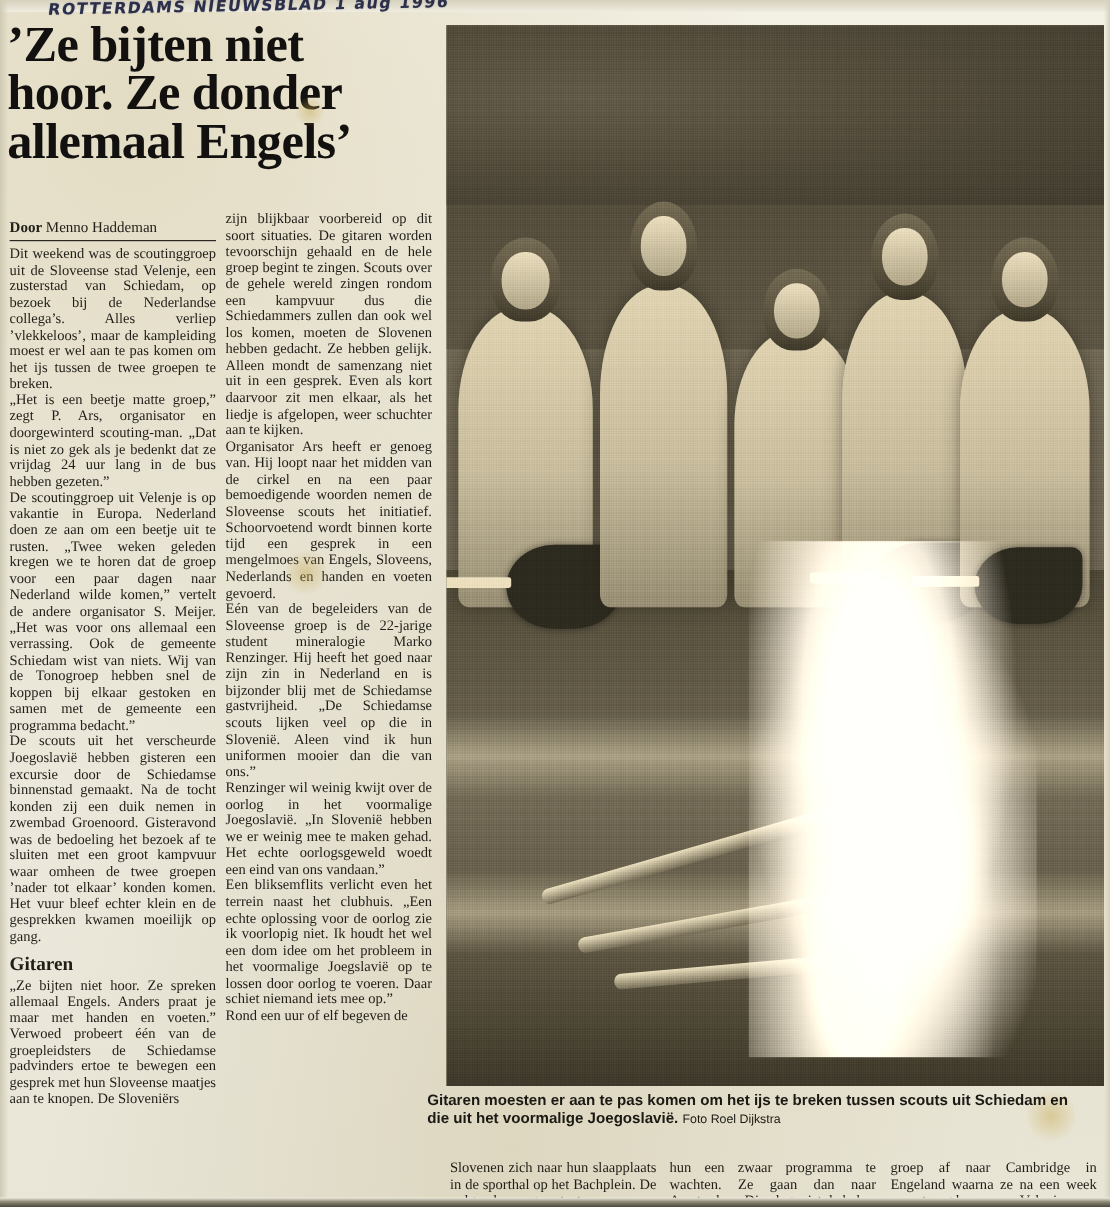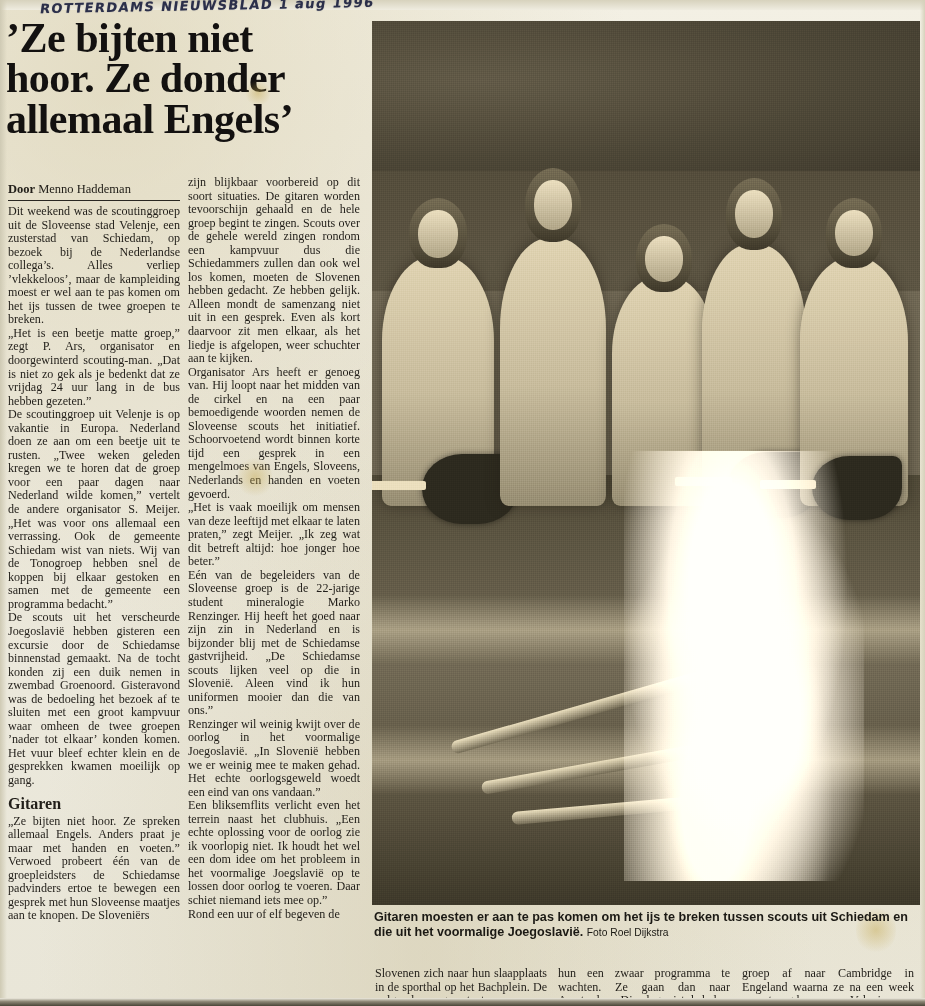--- a/index.html
+++ b/index.html
@@ -167,21 +167,21 @@
   .photo-noise{
     position:absolute;inset:0;
     background-image:
       repeating-linear-gradient(0deg, rgba(255,255,255,.035) 0 1px, rgba(0,0,0,.035) 1px 2px),
       repeating-linear-gradient(90deg, rgba(255,255,255,.03) 0 1px, rgba(0,0,0,.03) 1px 2px);
     mix-blend-mode:overlay;
   }
 
   
   .caption{
-    position:absolute;left:374px;top:910px;width:548px;
+    position:absolute;left:356px;top:910px;width:548px;
     font-family:"Liberation Sans", sans-serif;
     font-weight:700;
     font-size:12.6px;
     line-height:14.6px;
     color:#1b1914;
   }
   .caption .credit{
     font-weight:400;font-size:10.3px;
     font-family:"Liberation Sans", sans-serif;
   }
@@ -247,21 +247,20 @@
     <p>„Het is een beetje matte groep,” zegt P. Ars, organisator en doorgewinterd scouting-man. „Dat is niet zo gek als je bedenkt dat ze vrijdag 24 uur lang in de bus hebben gezeten.”</p>
     <p>De scoutinggroep uit Velenje is op vakantie in Europa. Nederland doen ze aan om een beetje uit te rusten. „Twee weken geleden kregen we te horen dat de groep voor een paar dagen naar Nederland wilde komen,” vertelt de andere organisator S. Meijer. „Het was voor ons allemaal een verrassing. Ook de gemeente Schiedam wist van niets. Wij van de Tonogroep hebben snel de koppen bij elkaar gestoken en samen met de gemeente een programma bedacht.”</p>
     <p>De scouts uit het verscheurde Joegoslavië hebben gisteren een excursie door de Schiedamse binnenstad gemaakt. Na de tocht konden zij een duik nemen in zwembad Groenoord. Gisteravond was de bedoeling het bezoek af te sluiten met een groot kampvuur waar omheen de twee groepen ’nader tot elkaar’ konden komen. Het vuur bleef echter klein en de gesprekken kwamen moeilijk op gang.</p>
     <div class="subhead">Gitaren</div>
     <p>„Ze bijten niet hoor. Ze spreken allemaal Engels. Anders praat je maar met handen en voeten.” Verwoed probeert één van de groepleidsters de Schiedamse padvinders ertoe te bewegen een gesprek met hun Sloveense maatjes aan te knopen. De Sloveniërs</p>
   </div>
 
   <div class="col" id="col2">
     <p>zijn blijkbaar voorbereid op dit soort situaties. De gitaren worden tevoorschijn gehaald en de hele groep begint te zingen. Scouts over de gehele wereld zingen rondom een kampvuur dus die Schiedammers zullen dan ook wel los komen, moeten de Slovenen hebben gedacht. Ze hebben gelijk. Alleen mondt de samenzang niet uit in een gesprek. Even als kort daarvoor zit men elkaar, als het liedje is afgelopen, weer schuchter aan te kijken.</p>
     <p>Organisator Ars heeft er genoeg van. Hij loopt naar het midden van de cirkel en na een paar bemoedigende woorden nemen de Sloveense scouts het initiatief. Schoorvoetend wordt binnen korte tijd een gesprek in een mengelmoes van Engels, Sloveens, Nederlands en handen en voeten gevoerd.</p>
-    <p>„Het is vaak moeilijk om mensen van deze leeftijd met elkaar te laten praten,” zegt Meijer. „Ik zeg wat dit betreft altijd: hoe jonger hoe beter.”</p>
     <p>Eén van de begeleiders van de Sloveense groep is de 22-jarige student mineralogie Marko Renzinger. Hij heeft het goed naar zijn zin in Nederland en is bijzonder blij met de Schiedamse gastvrijheid. „De Schiedamse scouts lijken veel op die in Slovenië. Aleen vind ik hun uniformen mooier dan die van ons.”</p>
     <p>Renzinger wil weinig kwijt over de oorlog in het voormalige Joegoslavië. „In Slovenië hebben we er weinig mee te maken gehad. Het echte oorlogsgeweld woedt een eind van ons vandaan.”</p>
     <p>Een bliksemflits verlicht even het terrein naast het clubhuis. „Een echte oplossing voor de oorlog zie ik voorlopig niet. Ik houdt het wel een dom idee om het probleem in het voormalige Joegslavië op te lossen door oorlog te voeren. Daar schiet niemand iets mee op.”</p>
     <p>Rond een uur of elf begeven de</p>
   </div>
 
   <div class="photo">
     <div class="photo-inner">
       <div class="sky"></div>
       <div class="foliage"></div>

